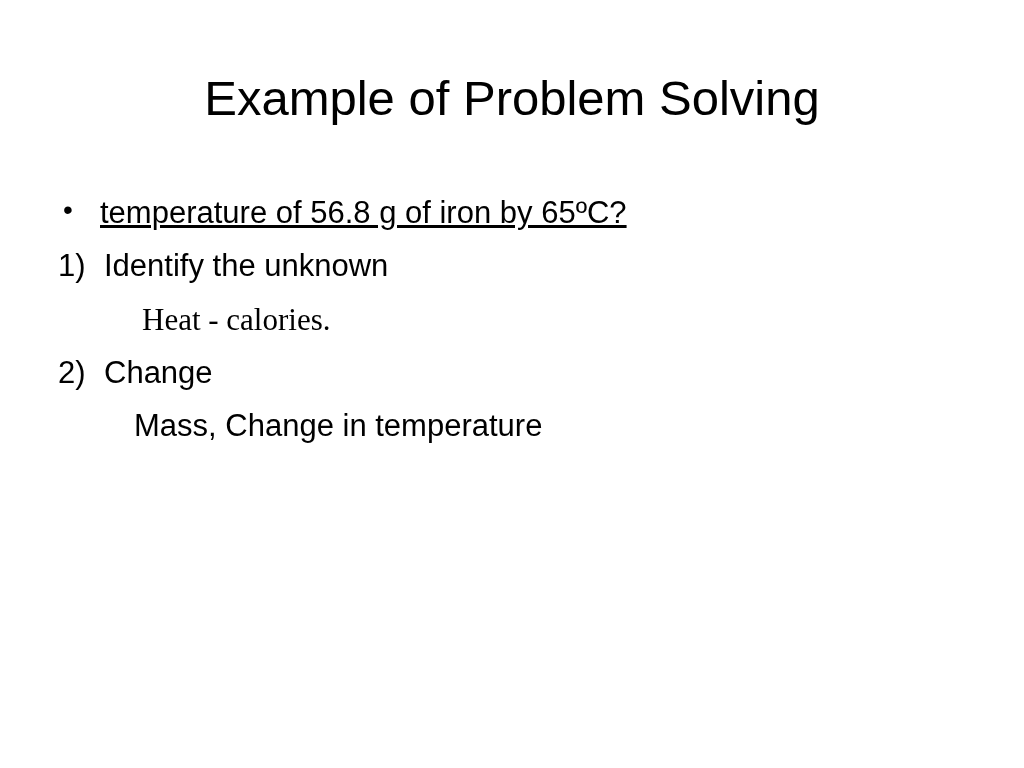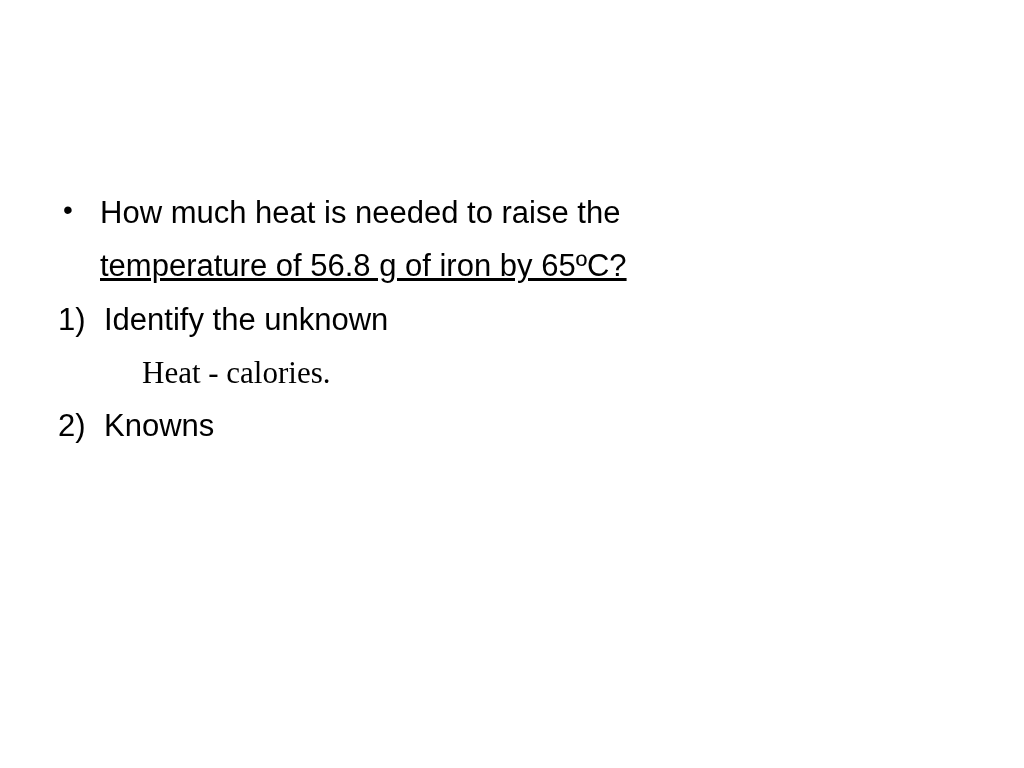--- a/index.html
+++ b/index.html
@@ -73,41 +73,44 @@
   }
   .indent-line2 {
     padding-left: 76px;
   }
 </style>
 </head>
 <body>
 
 <div class="slide">
 
+  <h1 class="slide-title">Example of Problem Solving</h1>
 
   <div class="body-block">
 
     <div class="line bullet-line">
       <span class="dot">•</span>
-      <span>How much heat is needed to raise the</span>
     </div>
 
     <div class="line bullet-cont">
       <span>temperature of 56.8 g of iron  by 65ºC?</span>
     </div>
 
     <div class="line num-line">
       <span class="num">1)</span>
       <span>Identify the unknown</span>
     </div>
 
     <div class="line indent-line">
       <span>Heat - calories.</span>
     </div>
 
     <div class="line num-line">
       <span class="num">2)</span>
-      <span>Knowns</span>
+      <span>Change</span>
     </div>
 
+    <div class="line indent-line2">
+      <span>Mass, Change in temperature</span>
+    </div>
 
   </div>
 </div>
 
 </body></html>

